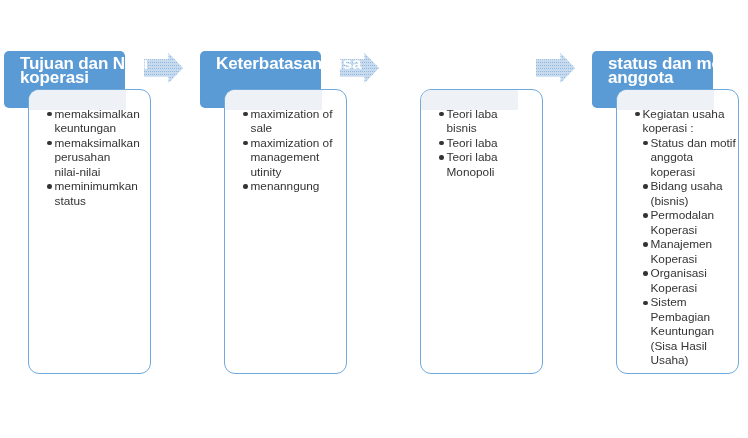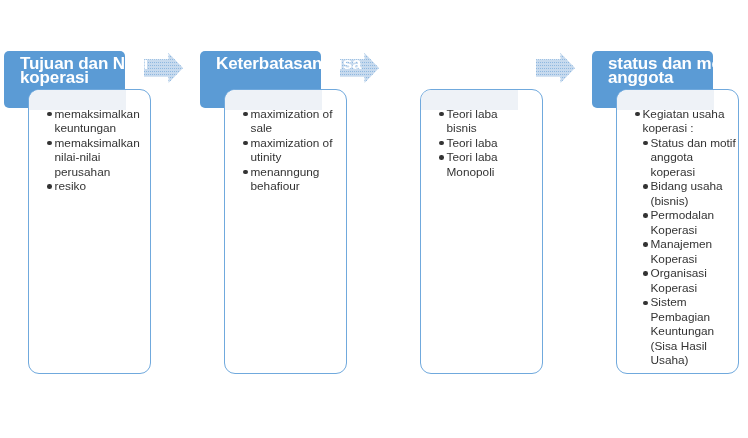--- a/index.html
+++ b/index.html
@@ -59,26 +59,27 @@
         <div class="tint"></div>
         <ul class="list">
           <li class="lvl1">
             <span class="bul"></span>
             <span class="ln">memaksimalkan</span>
             <span class="ln">keuntungan</span>
           </li>
           <li class="lvl1">
             <span class="bul"></span>
             <span class="ln">memaksimalkan</span>
+            <span class="ln">perusahan</span>
             <span class="ln">nilai-nilai</span>
-            <span class="ln">perusahan</span>
           </li>
           <li class="lvl1">
             <span class="bul"></span>
-            <span class="ln">resiko</span>
+            <span class="ln">meminimumkan</span>
+            <span class="ln">status</span>
           </li>
         </ul>
       </div>
     </div>
     <div class="col" style="left:196px">
       <div class="hdr">
         <div class="hdr-text">
           <span class="ln">Keterbatasan Sisa</span>
         </div>
       </div>
@@ -86,26 +87,26 @@
         <div class="tint"></div>
         <ul class="list">
           <li class="lvl1">
             <span class="bul"></span>
             <span class="ln">maximization of</span>
             <span class="ln">sale</span>
           </li>
           <li class="lvl1">
             <span class="bul"></span>
             <span class="ln">maximization of</span>
+            <span class="ln">management</span>
             <span class="ln">utinity</span>
           </li>
           <li class="lvl1">
             <span class="bul"></span>
             <span class="ln">menanngung</span>
-            <span class="ln">behafiour</span>
           </li>
         </ul>
       </div>
     </div>
     <div class="col" style="left:392px">
       <div class="bodybox">
         <div class="tint"></div>
         <ul class="list">
           <li class="lvl1">
             <span class="bul"></span>

